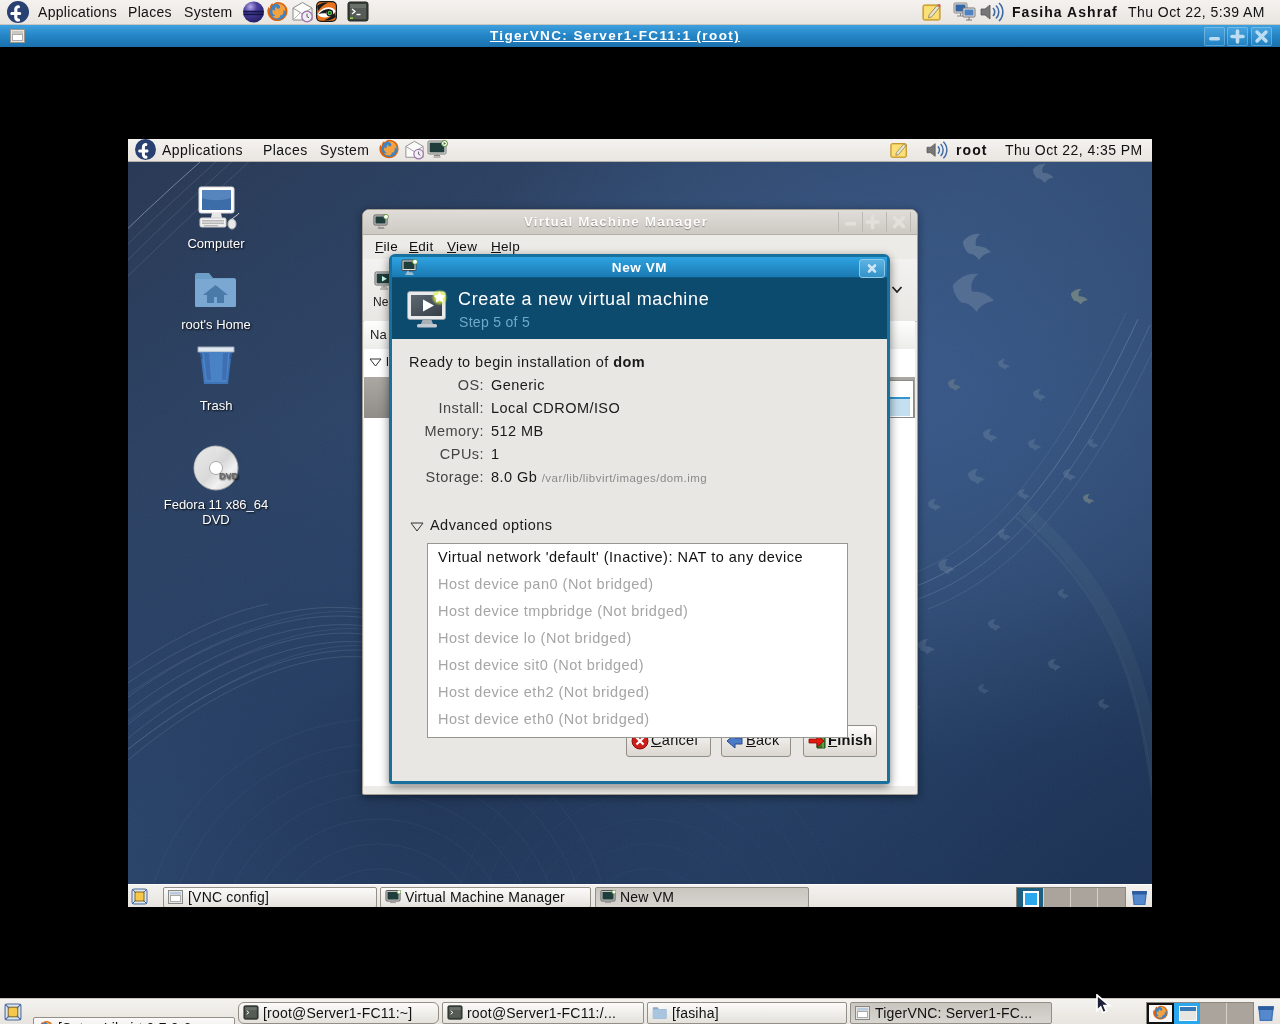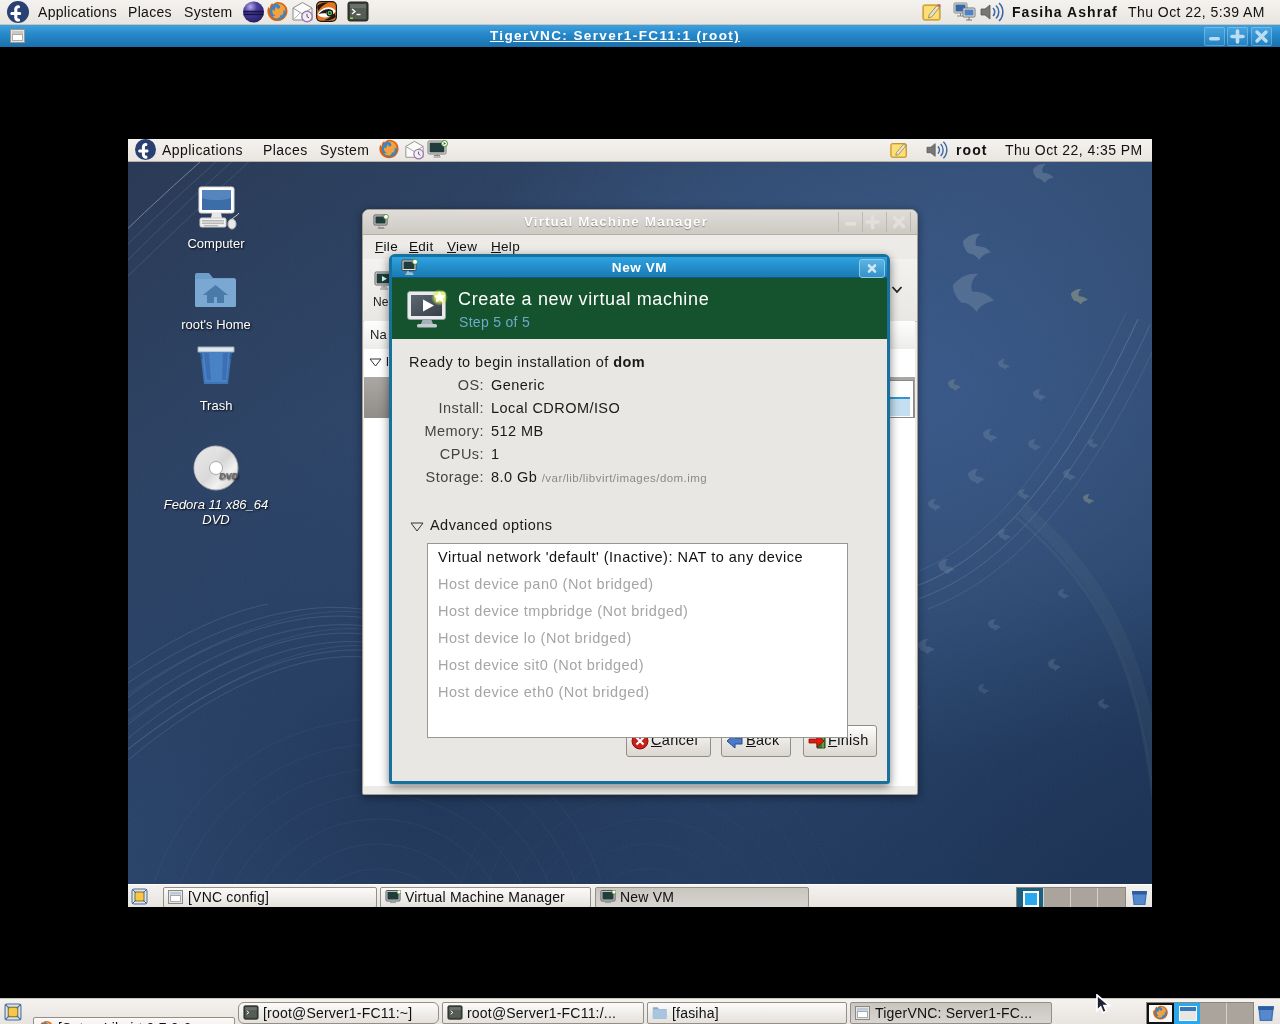--- a/index.html
+++ b/index.html
@@ -37,21 +37,21 @@
 #vmmmenu span{margin-right:0px;}
 #vmmtool{left:0;top:49px;width:100%;height:62px;background:linear-gradient(#f4f2f0,#e9e7e3);
   border-bottom:1px solid #c6c2bb;}
 #newvm{left:261px;top:115px;width:495px;height:524px;
   background:#e9e7e4;border:3px solid #18709d;border-radius:6px 6px 3px 3px;
   box-shadow:0 3px 10px rgba(0,0,0,.5);}
 #nvtitle{left:0;top:0;width:495px;height:20px;border-bottom:1px solid #0b5a85;
   background:linear-gradient(#2da3e2,#1b7ab2);}
 #nvtitle .t{width:100%;text-align:center;font-weight:bold;font-size:13.5px;letter-spacing:.6px;
   color:#fff;line-height:21px;}
-#nvhead{left:0;top:21px;width:495px;height:61px;background:#14532d;}
+#nvhead{left:0;top:21px;width:495px;height:61px;background:#0c4a6e;}
 #nvhead .h1{left:66px;top:11px;color:#fff;font-size:18px;letter-spacing:.65px;}
 #nvhead .h2{left:67px;top:36px;color:#6fa9c8;font-size:14px;letter-spacing:.3px;}
 .row{position:absolute;font-size:14.5px;color:#1a1a1a;letter-spacing:.45px;}
 .lab{position:absolute;text-align:right;color:#444;font-size:14.5px;letter-spacing:.45px;}
 #nvlist{left:35px;top:286px;width:419px;height:193px;background:#fff;
   border:1px solid #979792;}
 #nvlist div{font-size:14.5px;letter-spacing:.5px;height:27px;line-height:27px;padding-left:10px;color:#a5a5a5;white-space:nowrap;}
 #nvlist div.first{color:#111;}
 .btn{position:absolute;height:30px;border:1px solid #928d85;border-radius:3px;
   background:linear-gradient(#fefefd,#e8e5e1 60%,#dbd7d1);
@@ -363,21 +363,21 @@
       <div class="dicon" style="left:48px;top:203px;width:80px;">
         <svg width="42" height="45" viewBox="0 0 42 45">
           <path d="M5 8h32l-4 34H9z" fill="#3f74b8"></path>
           <path d="M5 8h32l-1 9H6z" fill="#2d5d9e"></path>
           <path d="M3 5h36v5H3z" fill="#dfe7ef" stroke="#9ab" stroke-width="1"></path>
           <path d="M7 10h28l-3.4 30H10.4z" fill="#4a82c6"></path>
           <path d="M9 11h5l2 27h-4zM28 11h5l-2 27h-4z" fill="#3a6aac" opacity=".8"></path>
         </svg>
         <div style="margin-top:8px">Trash</div>
       </div>
-      <div class="dicon" style="left:18px;top:305px;width:140px;line-height:15px;font-style:italic;">
+      <div class="dicon" style="left:18px;top:305px;width:140px;line-height:15px;">
         <svg width="48" height="48" viewBox="0 0 48 48">
           <defs>
               <linearGradient id="cd" x1="0" y1="0" x2="1" y2="1">
             <stop offset="0" stop-color="#fafafa"></stop>
                 <stop offset=".5" stop-color="#d6d6d6"></stop>
             <stop offset=".7" stop-color="#f2f2f2"></stop>
                 <stop offset="1" stop-color="#c4c4c4"></stop>
               </linearGradient>
             </defs>
           <circle cx="24" cy="24" r="22" fill="url(#cd)" stroke="#aaa"></circle>
@@ -499,34 +499,35 @@
           <path d="M5.5 5.5l7 7M12.5 5.5l-7 7" stroke="#fff" stroke-width="2.2"></path>
         </svg>
         <span class="bt"><u>C</u>ancel</span>
       </div>
       <div class="abs btn" style="left:329px;top:468px;width:68px;">
         <svg class="abs" style="left:4px;top:6px" width="18" height="18" viewBox="0 0 18 18">
           <path d="M9 2v4h7v6H9v4L1 9z" fill="#4a7ac8" stroke="#2a4a88" stroke-width="1"></path>
         </svg>
         <span class="bt"><u>B</u>ack</span>
       </div>
-      <div class="abs btn" style="left:411px;top:468px;width:72px;">
+      <div class="abs btn" style="left:411px;top:468px;width:72px;font-weight:bold;">
         <svg class="abs" style="left:3px;top:5px" width="20" height="20" viewBox="0 0 20 20">
           <path d="M10 3h8v14h-8z" fill="#3a7a28" stroke="#1a4a10"></path>
           <path d="M12 5h4v12" fill="none" stroke="#8abf70"></path>
           <path d="M2 8h8V4l7 6-7 6v-4H2z" fill="#e01a10" stroke="#8a0a05" stroke-width=".8"></path>
         </svg>
         <span class="bt"><u>F</u>inish</span>
       </div>
       <div class="abs" id="nvlist">
         <div class="first">Virtual network 'default' (Inactive): NAT to any device</div>
         <div>Host device pan0 (Not bridged)</div>
         <div>Host device tmpbridge (Not bridged)</div>
         <div>Host device lo (Not bridged)</div>
         <div>Host device sit0 (Not bridged)</div>
+        <div>Host device eth2 (Not bridged)</div>
         <div>Host device eth0 (Not bridged)</div>
       </div>
     </div>
     <div class="abs" id="itask">
       <svg class="abs" style="left:3px;top:3px" width="17" height="17" viewBox="0 0 17 17">
         <rect x="1" y="1" width="15" height="15" rx="2" fill="#d8e4f0" stroke="#4a6a9a"></rect>
         <rect x="4" y="4" width="9" height="9" fill="#f5c84c" stroke="#8a6a1a"></rect>
         <path d="M1 1l4 4M16 1l-4 4M1 16l4-4M16 16l-4-4" stroke="#4a6a9a" fill="none"></path>
       </svg>
       <div class="abs wbtn" style="left:35px;top:2px;width:212px;">

